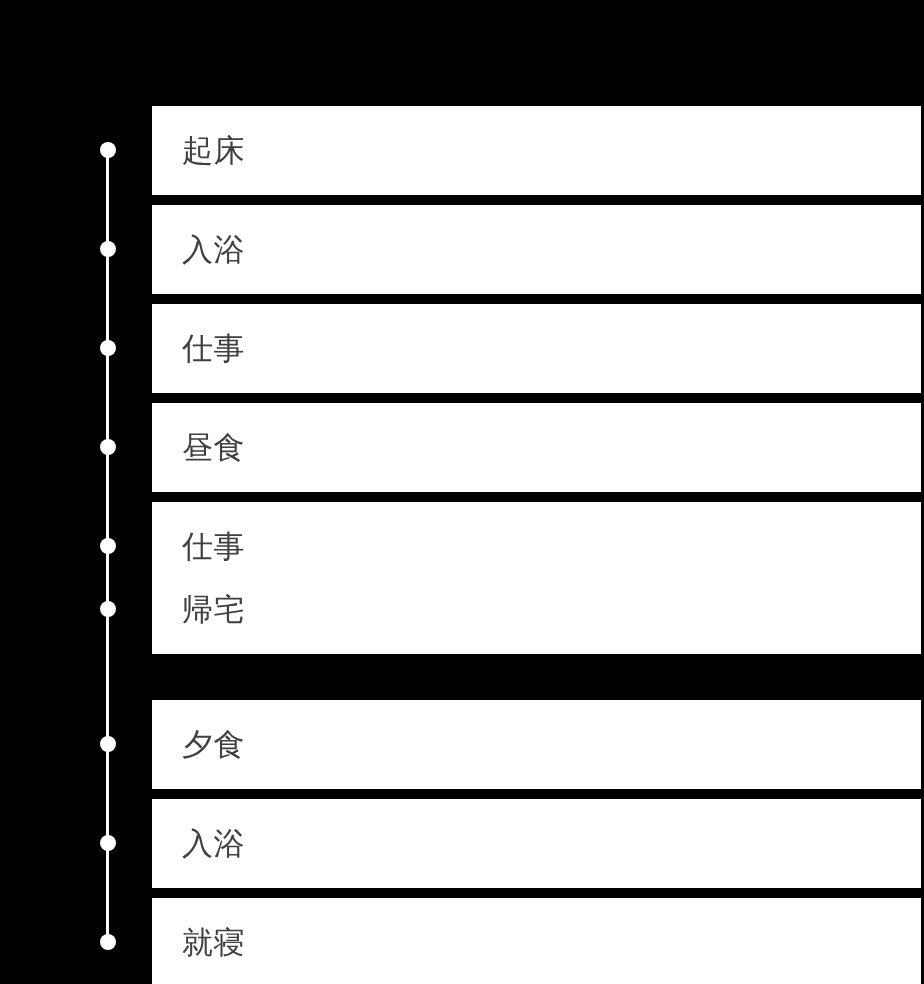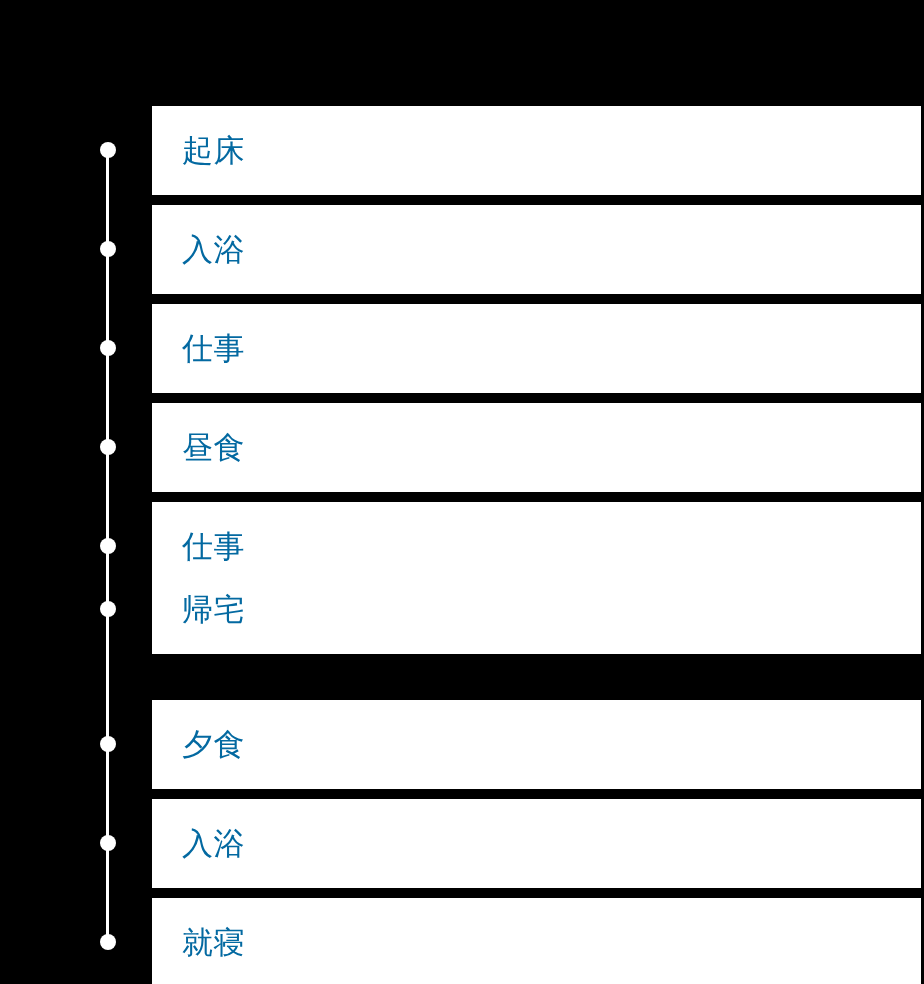--- a/index.html
+++ b/index.html
@@ -64,21 +64,21 @@
     width: 769px;
     height: 89px;
     background: #ffffff;
     box-sizing: border-box;
     display: flex;
     align-items: center;
   }
 
   .timeline-card-label {
     margin-left: 30px;
-    color: #0369a1;
+    color: #404040;
     font-size: 31px;
     line-height: 1;
     letter-spacing: 0.5px;
     white-space: nowrap;
   }
 </style>
 </head>
 <body>
 
 <div id="timeline-root">

